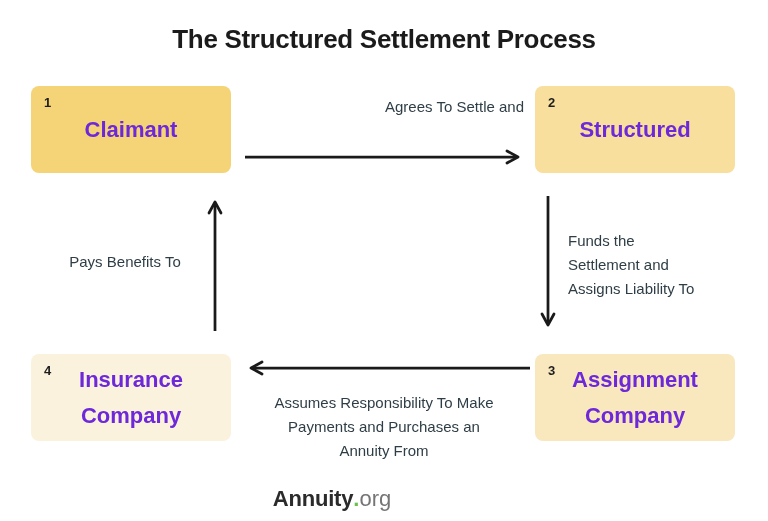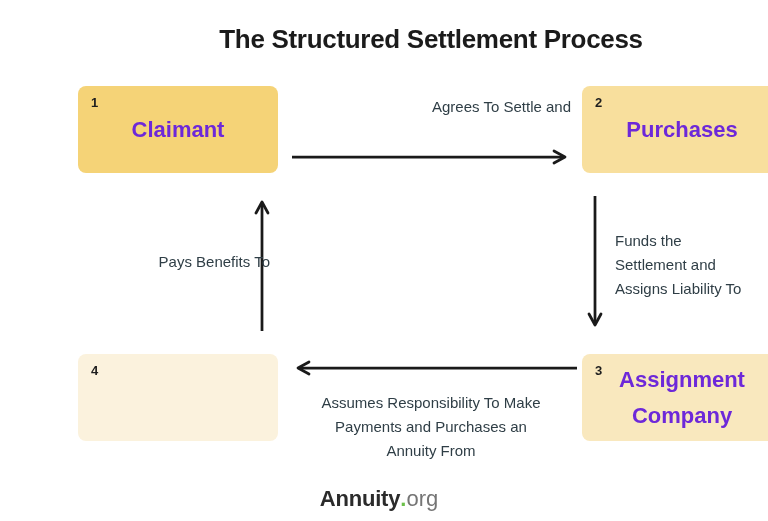--- a/index.html
+++ b/index.html
@@ -3,21 +3,21 @@
 <meta charset="utf-8">
 <style>
   html,body{margin:0;padding:0;}
   body{
     width:768px;height:521px;
     background:#ffffff;
     font-family:"Liberation Sans",sans-serif;
     position:relative;
     overflow:hidden;
   }
-  .stage{position:absolute;inset:0;margin-left:47px;}
+  .stage{position:absolute;inset:0;}
 
   
   .title{
     position:absolute;top:24px;left:0;width:768px;
     text-align:center;
     font-size:26px;font-weight:800;letter-spacing:-0.3px;
     color:#1B1B1B;
   }
 
   
@@ -45,21 +45,21 @@
   svg.arrows{position:absolute;left:0;top:0;width:768px;height:521px;}
 
   
   .edge-label{
     position:absolute;
     font-size:15px;color:#2F3E46;line-height:24px;
   }
   .edge-top{left:244px;top:95px;width:280px;text-align:right;}
   .edge-right{left:568px;top:229px;width:160px;text-align:left;}
   .edge-bottom{left:254px;top:391px;width:260px;text-align:center;}
-  .edge-left{left:53px;top:250px;width:170px;text-align:right;}
+  .edge-left{left:40px;top:250px;width:170px;text-align:center;}
 
   
   .footer{
     position:absolute;left:0;top:486px;width:664px;
     text-align:center;font-size:22px;
   }
   .brand{font-weight:800;color:#2B2B2B;letter-spacing:-0.2px;}
   .brand-dot{font-weight:800;color:#6CC04A;}
   .brand-tld{font-weight:400;color:#757575;}
 </style>
@@ -81,28 +81,29 @@
     <path d="M530,368 L252,368" stroke="#1A1A1A" stroke-width="2.75" fill="none" marker-end="url(#head)"></path>
     <path d="M215,331 L215,203" stroke="#1A1A1A" stroke-width="2.75" fill="none" marker-end="url(#head)"></path>
   </svg>
 
   <div class="node node-1" style="background: rgb(245, 211, 119);">
     <span class="node-num">1</span>
     <span class="node-label">Claimant</span>
   </div>
   <div class="node node-2" style="background: rgb(248, 223, 157);">
     <span class="node-num">2</span>
-    <span class="node-label">Purchases</span>
+    <span class="node-label">Structured</span>
   </div>
   <div class="node node-3" style="background: rgb(249, 232, 190);">
     <span class="node-num">3</span>
     <span class="node-label">Assignment Company</span>
   </div>
   <div class="node node-4" style="background: rgb(251, 242, 221);">
     <span class="node-num">4</span>
+    <span class="node-label">Insurance Company</span>
   </div>
 
   <div class="edge-label edge-top">
     <div>Agrees To Settle and</div>
   </div>
 
   <div class="edge-label edge-bottom">
     <div>Assumes Responsibility To Make</div>
     <div>Payments and Purchases an</div>
     <div>Annuity From</div>

